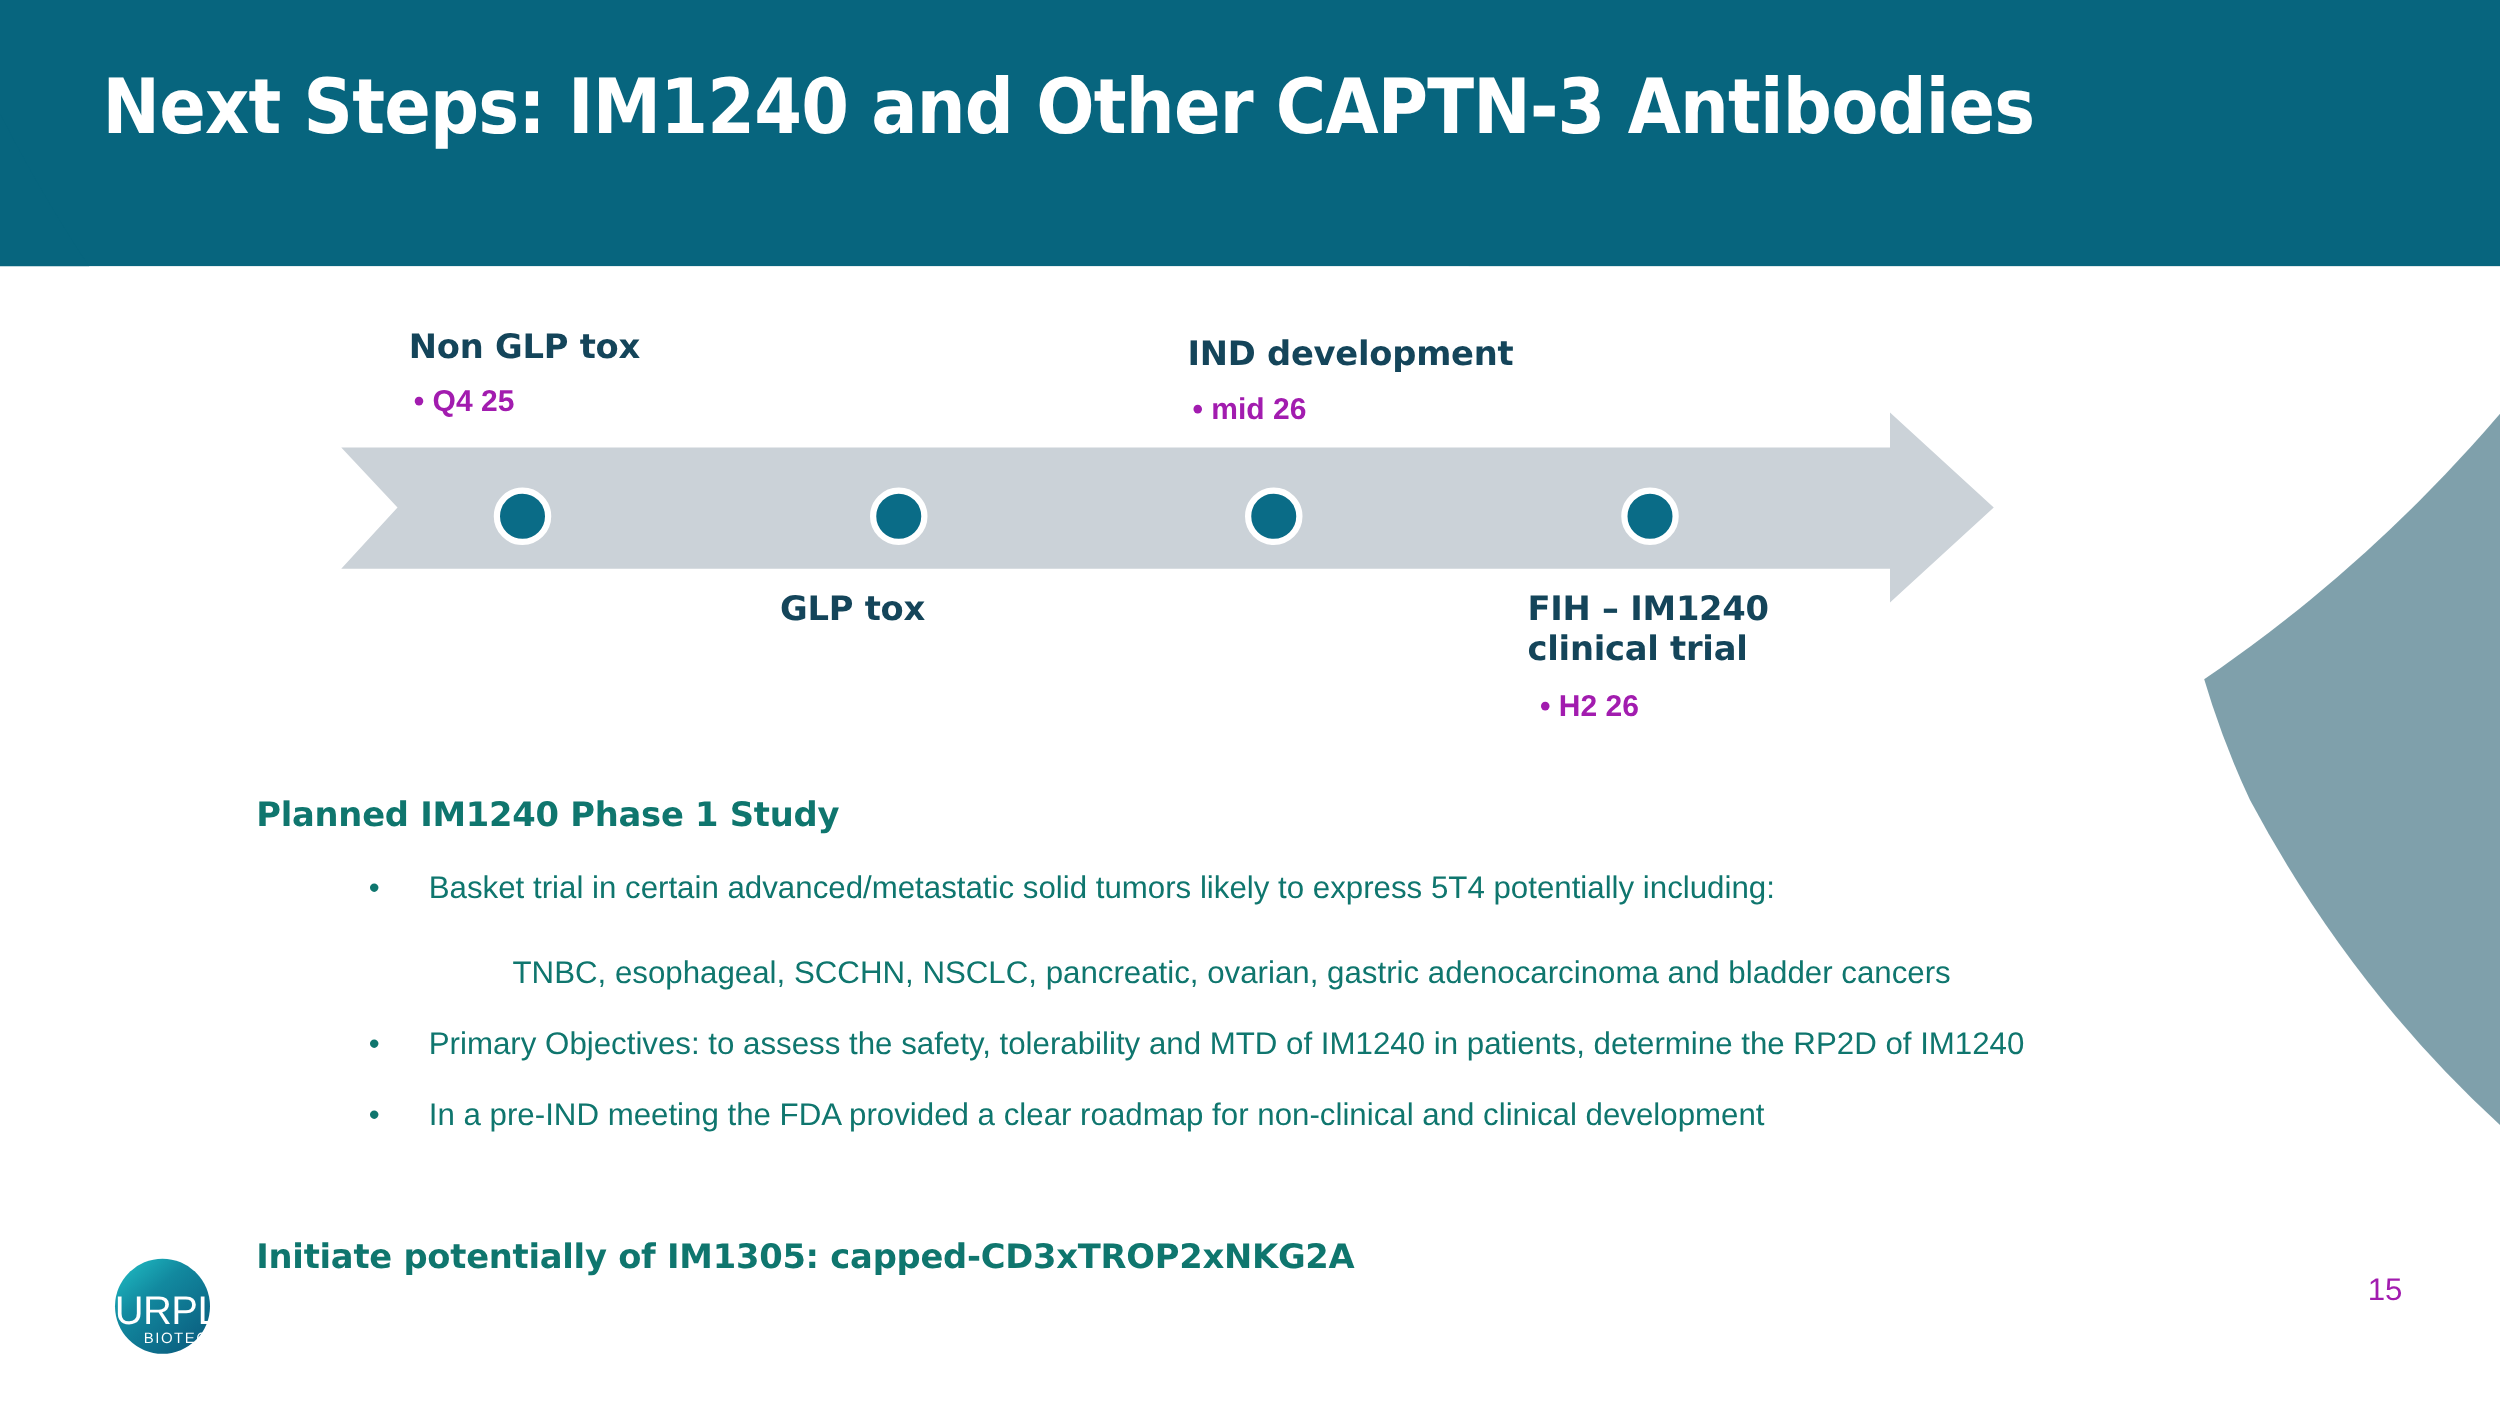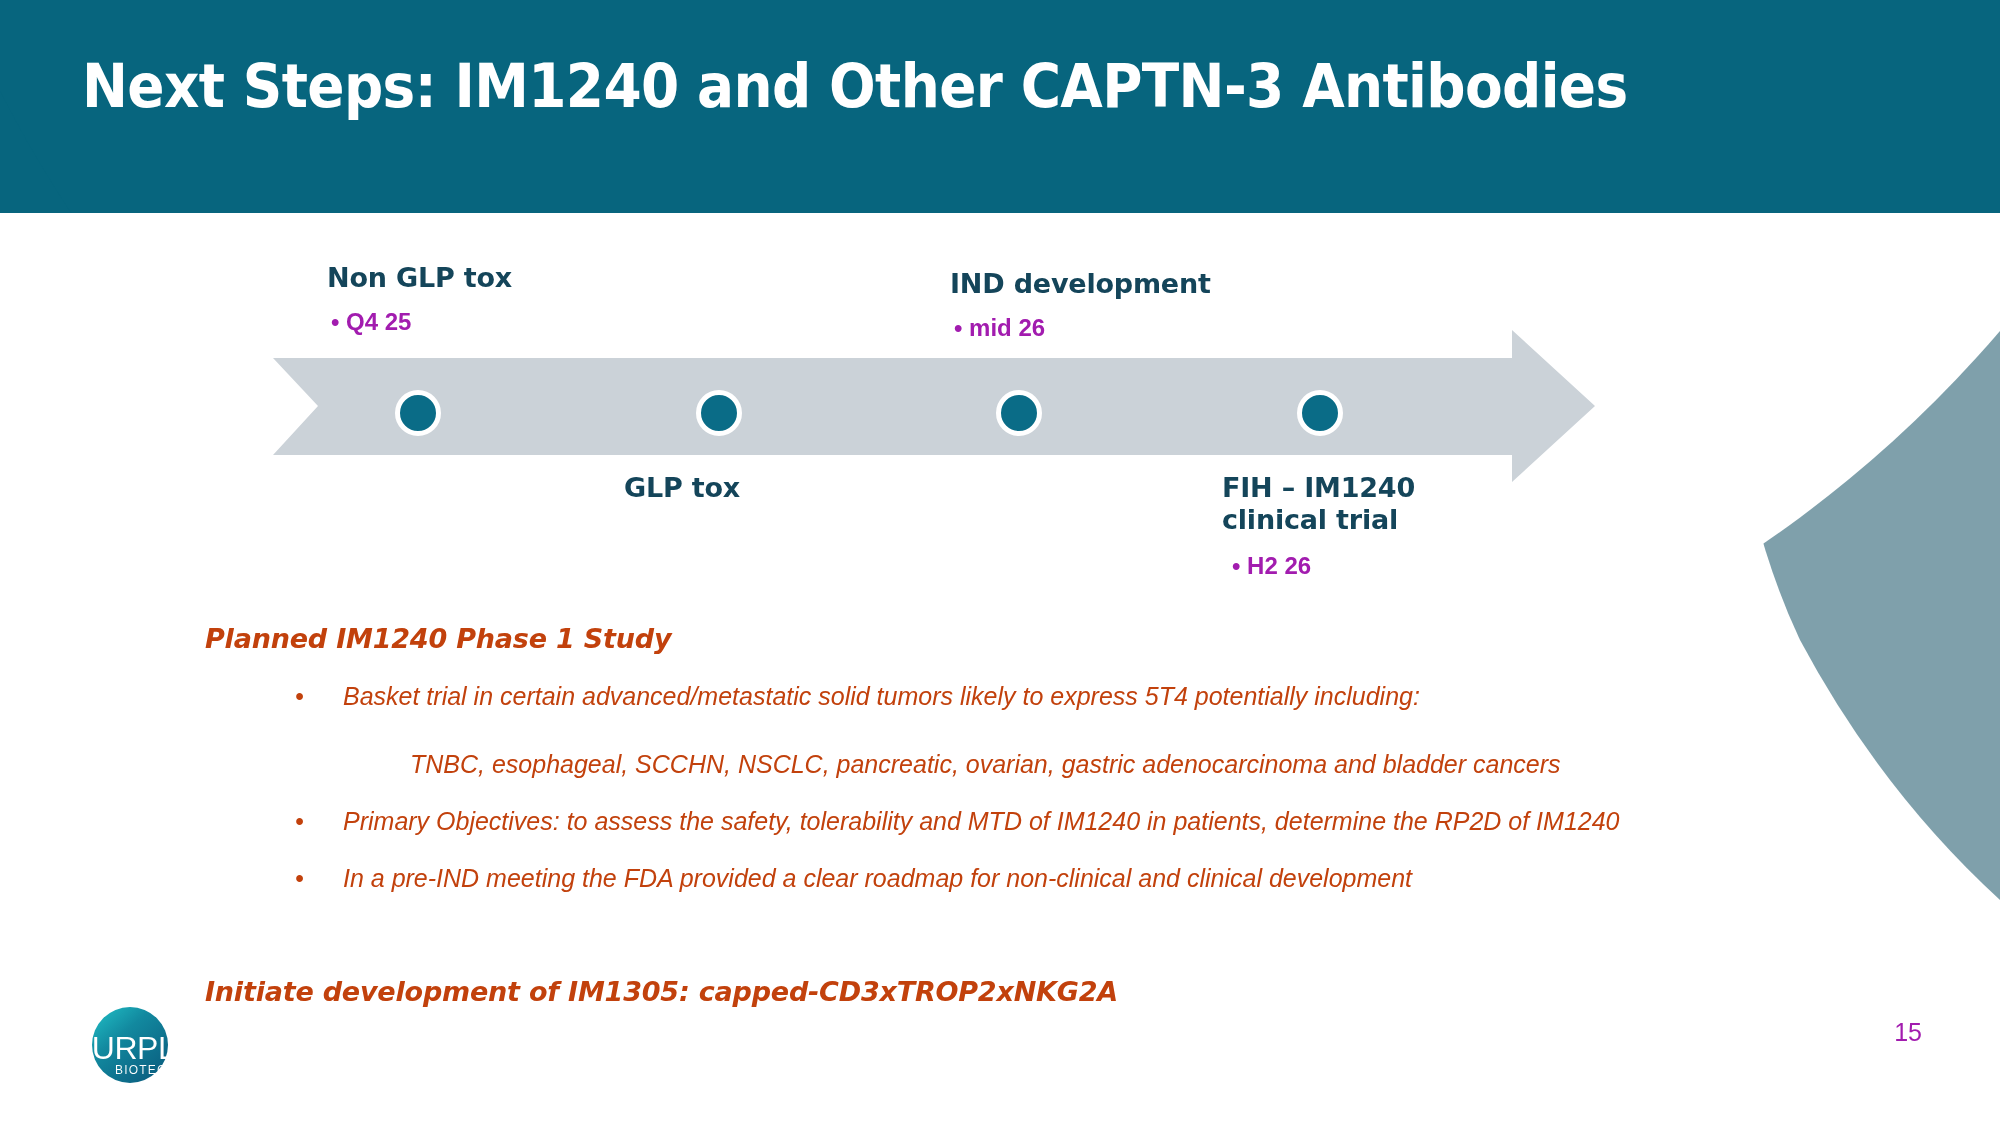--- a/index.html
+++ b/index.html
@@ -100,24 +100,23 @@
   }
   .milestone.below .ms-sub {
     margin-top: 16px;
     padding-left: 10px;
   }
 
   
   .body-block {
     position: absolute;
     left: 205px;
-    top: 623px;
+    top: 637px;
     width: 1680px;
-    color: #c2410c;
-    font-style: italic;
+    color: #0f766e;
   }
   .sec-head {
     font-family: "DejaVu Sans", "Liberation Sans", sans-serif;
     font-size: 27px;
     font-weight: bold;
     letter-spacing: -0.2px;
     line-height: 1.2;
   }
   .bullet-list {
     margin: 0;
@@ -275,21 +274,21 @@
         <span class="btext">Primary Objectives: to assess the safety, tolerability and MTD of IM1240 in patients, determine the RP2D of IM1240</span>
       </div>
 
       <div class="bullet-row">
         <span class="bdot">•</span>
         <span class="btext">In a pre-IND meeting the FDA provided a clear roadmap for non-clinical and clinical development</span>
       </div>
 
     </div>
 
-    <div class="closing-head">Initiate development of IM1305: capped-CD3xTROP2xNKG2A</div>
+    <div class="closing-head">Initiate potentially of IM1305: capped-CD3xTROP2xNKG2A</div>
   </div>
 
   <div class="logo">
     <svg viewBox="0 0 132 96" xmlns="http://www.w3.org/2000/svg">
       <defs>
         <linearGradient id="lg" x1="0%" y1="0%" x2="85%" y2="100%">
           <stop offset="0%" stop-color="#21C2C8"></stop>
           <stop offset="40%" stop-color="#12899F"></stop>
           <stop offset="100%" stop-color="#0A5C7E"></stop>
         </linearGradient>

